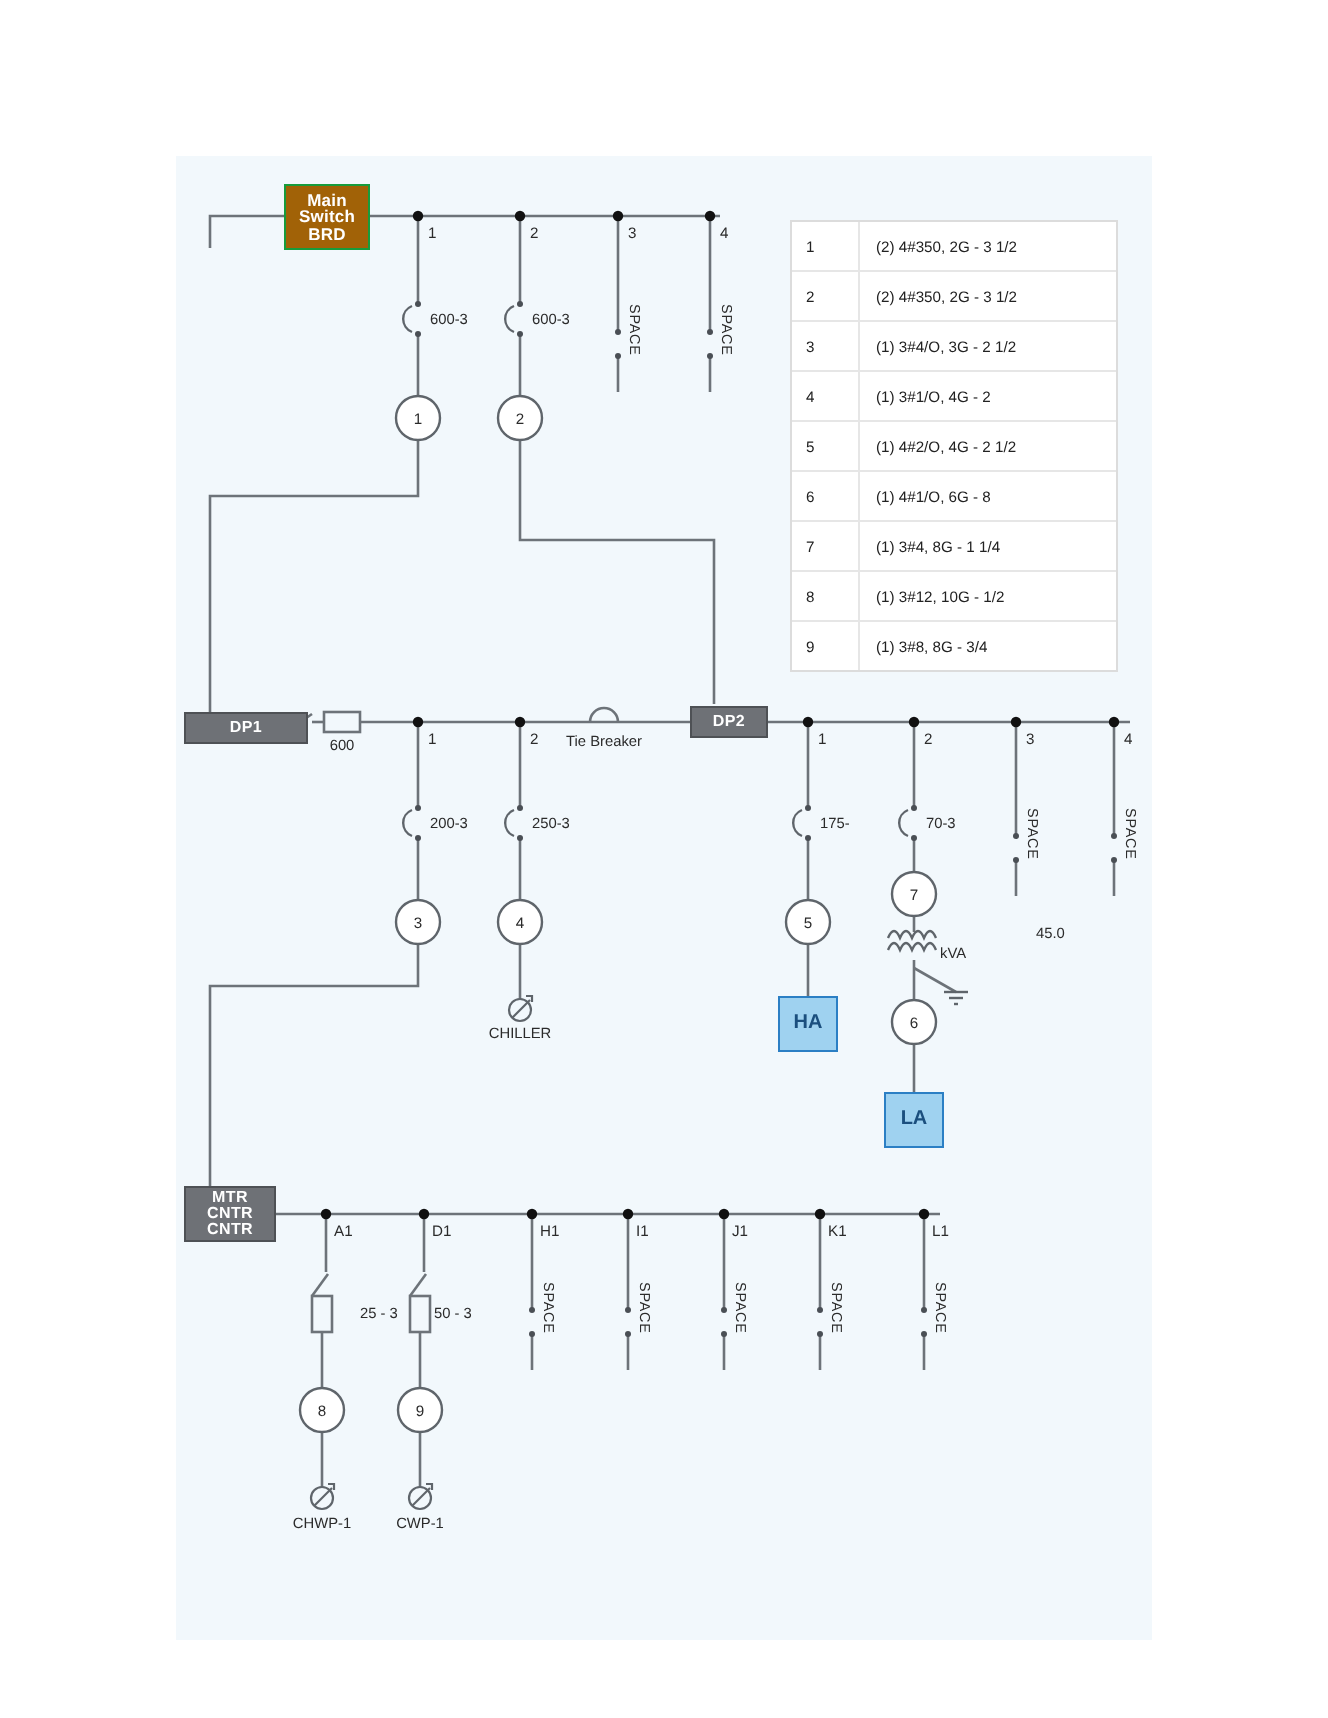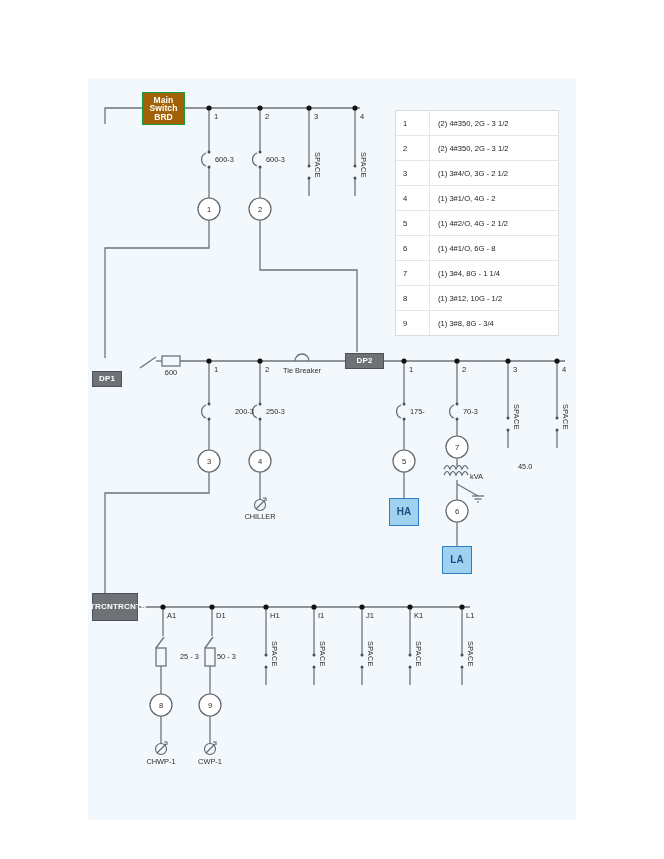--- a/index.html
+++ b/index.html
@@ -237,29 +237,29 @@
     </g>
   </g>
 </svg>
 
 <div class="blk green" style="left:142px;top:92px;width:43px;height:33px;flex-direction:column;">
   <span>Main</span>
   <span>Switch</span>
   <span>BRD</span>
 </div>
 
-<div class="blk gray" style="left:92px;top:371px;width:30px;height:16px;">
+<div class="blk gray" style="left:92px;top:356px;width:62px;height:16px;">
   <span>DP1</span>
 </div>
 
 <div class="blk gray" style="left:345px;top:353px;width:39px;height:16px;">
   <span>DP2</span>
 </div>
 
-<div class="blk gray" style="left:92px;top:593px;width:46px;height:28px;flex-direction:row;">
+<div class="blk gray" style="left:92px;top:593px;width:46px;height:28px;flex-direction:column;">
   <span>MTR</span>
   <span>CNTR</span>
   <span>CNTR</span>
 </div>
 
 <div class="blk blue" style="left:389px;top:498px;width:30px;height:28px;">
   <span>HA</span>
 </div>
 
 <div class="blk blue" style="left:442px;top:546px;width:30px;height:28px;align-items:center;">
@@ -277,21 +277,21 @@
 <div class="lbl vert" style="left:368px;top:152px;">SPACE</div>
 
 <div class="lbl num ctr" style="left:203px;top:205px;width:12px;">1</div>
 <div class="lbl num ctr" style="left:254px;top:205px;width:12px;">2</div>
 
 <div class="lbl ctr" style="left:155px;top:368px;width:32px;">600</div>
 <div class="lbl ctr" style="left:277px;top:366px;width:50px;">Tie Breaker</div>
 
 <div class="lbl num" style="left:214px;top:365px;">1</div>
 <div class="lbl num" style="left:265px;top:365px;">2</div>
-<div class="lbl" style="left:215px;top:407px;margin-left:20px;">200-3</div>
+<div class="lbl" style="left:215px;top:407px;">200-3</div>
 <div class="lbl" style="left:266px;top:407px;">250-3</div>
 <div class="lbl num ctr" style="left:203px;top:457px;width:12px;">3</div>
 <div class="lbl num ctr" style="left:254px;top:457px;width:12px;">4</div>
 <div class="lbl ctr" style="left:234px;top:512px;width:52px;">CHILLER</div>
 
 <div class="lbl num" style="left:409px;top:365px;">1</div>
 <div class="lbl num" style="left:462px;top:365px;">2</div>
 <div class="lbl num" style="left:513px;top:365px;">3</div>
 <div class="lbl num" style="left:562px;top:365px;">4</div>
 

